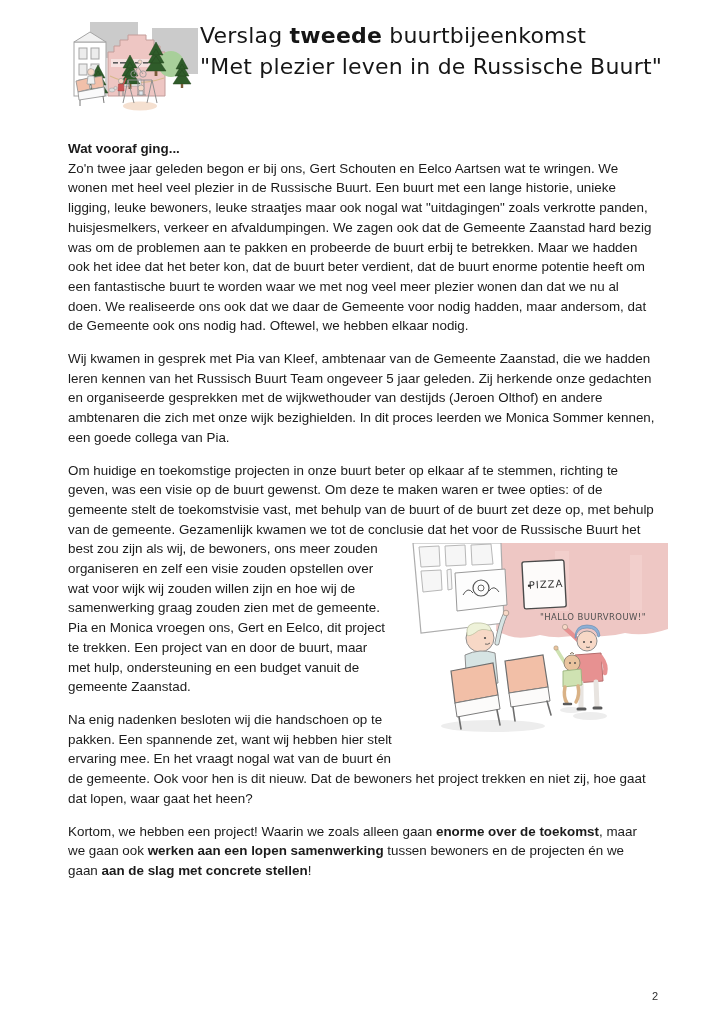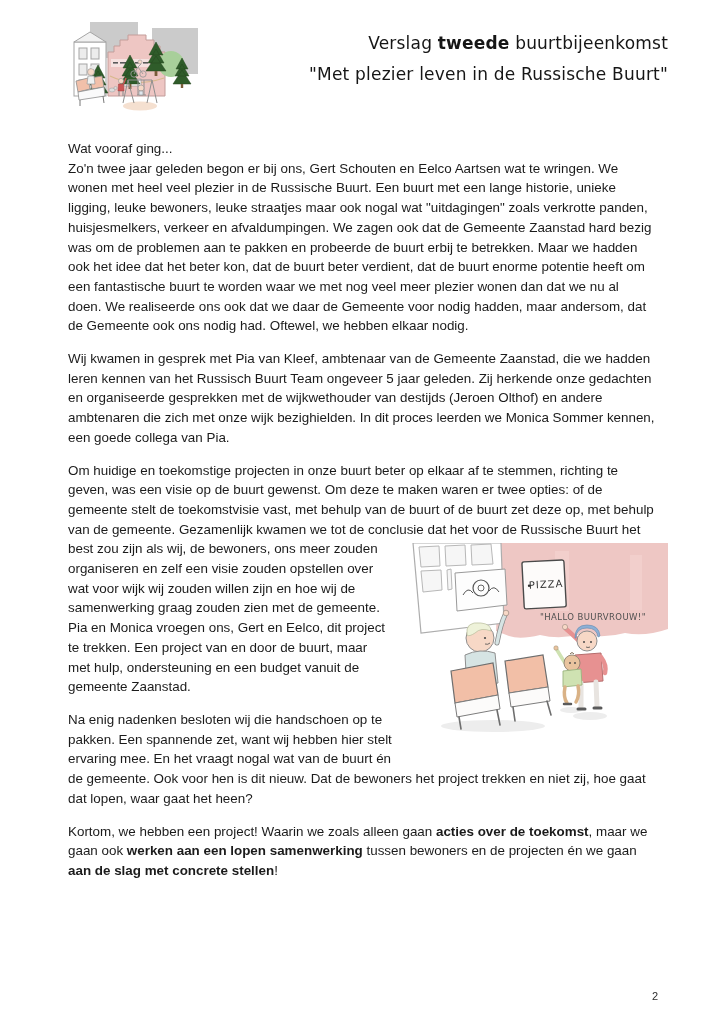--- a/index.html
+++ b/index.html
@@ -3,31 +3,31 @@
 <meta charset="utf-8">
 <style>
   html,body { margin:0; padding:0; background:#ffffff; }
   .page {
     position:relative; width:724px; height:1024px; background:#fff;
     font-family:"Liberation Sans", sans-serif; color:#1b1b1b; overflow:hidden;
   }
   .doc-header { position:absolute; left:68px; top:18px; width:600px; display:flex; }
   .header-art { width:132px; height:97px; flex:none; }
   .title-block {
-    flex:1; text-align:right; margin-top:10px;
-    font-size:17px; line-height:31px; color:#161616; letter-spacing:0.2px;
+    flex:1; text-align:left; margin-top:2px;
+    font-size:22px; line-height:31px; color:#161616; letter-spacing:0.2px;
     font-family:"DejaVu Sans", sans-serif;
   }
   .title-line1 .tb { font-weight:bold; }
   .doc-body {
     position:absolute; left:68px; top:139px; width:588px;
     font-size:13.4px; line-height:19.7px;
   }
   .doc-body p { margin:0 0 13px 0; }
-  .doc-body p.heading { font-weight:normal; margin:0; }
+  .doc-body p.heading { font-weight:bold; margin:0; }
   .float-art {
     float:right; width:263px; height:197px;
     margin:4px -12px 12px 12px;
   }
   .float-art svg, .header-art svg { display:block; width:100%; height:100%; }
   .page-number { position:absolute; right:66px; bottom:22px; font-size:11px; color:#2e2e2e; }
   .art-text { font-family:"DejaVu Sans", sans-serif; }
 </style>
 </head>
 <body>
@@ -213,17 +213,17 @@
               <circle cx="170" cy="120" r="0.9" fill="#4a4a4a"></circle>
             <path d="M158 128 L176 126 L177 142 L158 144 Z" fill="#cfe2b2" stroke="#9ab37e" stroke-width="0.9"></path>
             <path d="M160 144 Q158 154 162 160 M173 143 Q175 152 171 159" stroke="#d9b286" stroke-width="3.5" fill="none" stroke-linecap="round"></path>
             <path d="M159 161 L166 161" stroke="#5a5a5a" stroke-width="2.5" fill="none" stroke-linecap="round"></path>
           </g>
         </svg>
       </span>
       <span>best zou zijn als wij, de bewoners, ons meer zouden organiseren en zelf een visie zouden opstellen over wat voor wijk wij zouden willen zijn en hoe wij de samenwerking graag zouden zien met de gemeente. Pia en Monica vroegen ons, Gert en Eelco, dit project te trekken. Een project van en door de buurt, maar met hulp, ondersteuning en een budget vanuit de gemeente Zaanstad.</span>
     </p>
     <p>Na enig nadenken besloten wij die handschoen op te pakken. Een spannende zet, want wij hebben hier stelt ervaring mee. En het vraagt nogal wat van de buurt én de gemeente. Ook voor hen is dit nieuw. Dat de bewoners het project trekken en niet zij, hoe gaat dat lopen, waar gaat het heen?</p>
-    <p><span>Kortom, we hebben een project! Waarin we zoals alleen gaan </span><b>acties over de toekomst</b><span>, maar we gaan ook </span><b>werken aan een lopen samenwerking</b><span> tussen bewoners en de projecten én we gaan </span><b>aan de slag met concrete stellen</b><span>!</span></p>
+    <p><span>Kortom, we hebben een project! Waarin we zoals alleen gaan </span><b>enorme over de toekomst</b><span>, maar we gaan ook </span><b>werken aan een lopen samenwerking</b><span> tussen bewoners en de projecten én we gaan </span><b>aan de slag met concrete stellen</b><span>!</span></p>
   </main>
 
   <div class="page-number">2</div>
 </div>
 
 </body></html>

